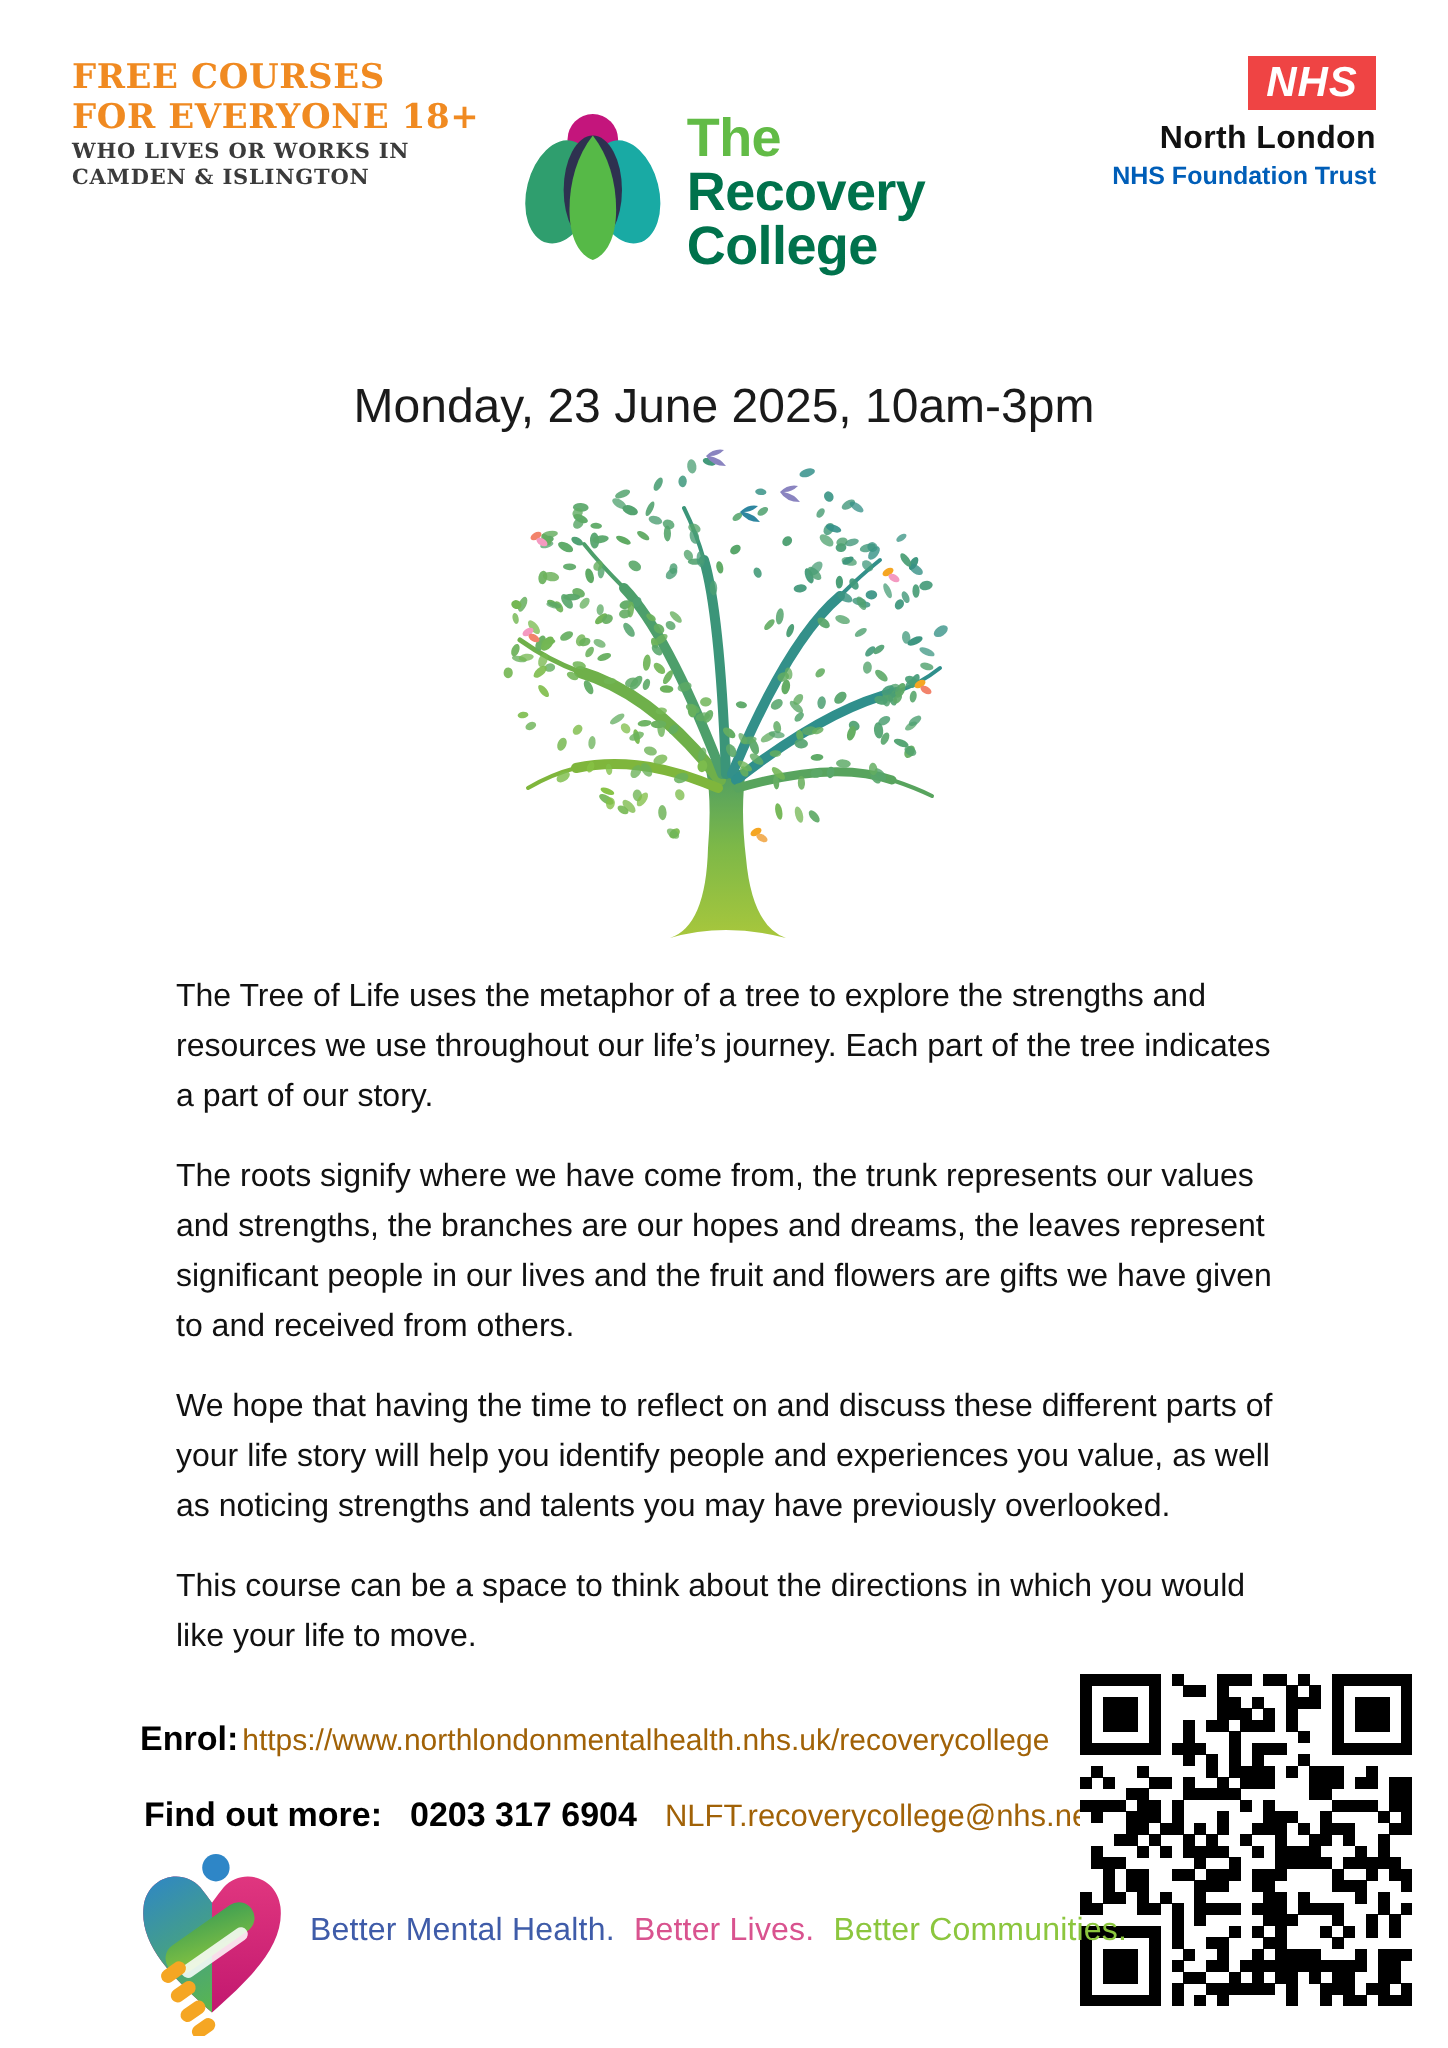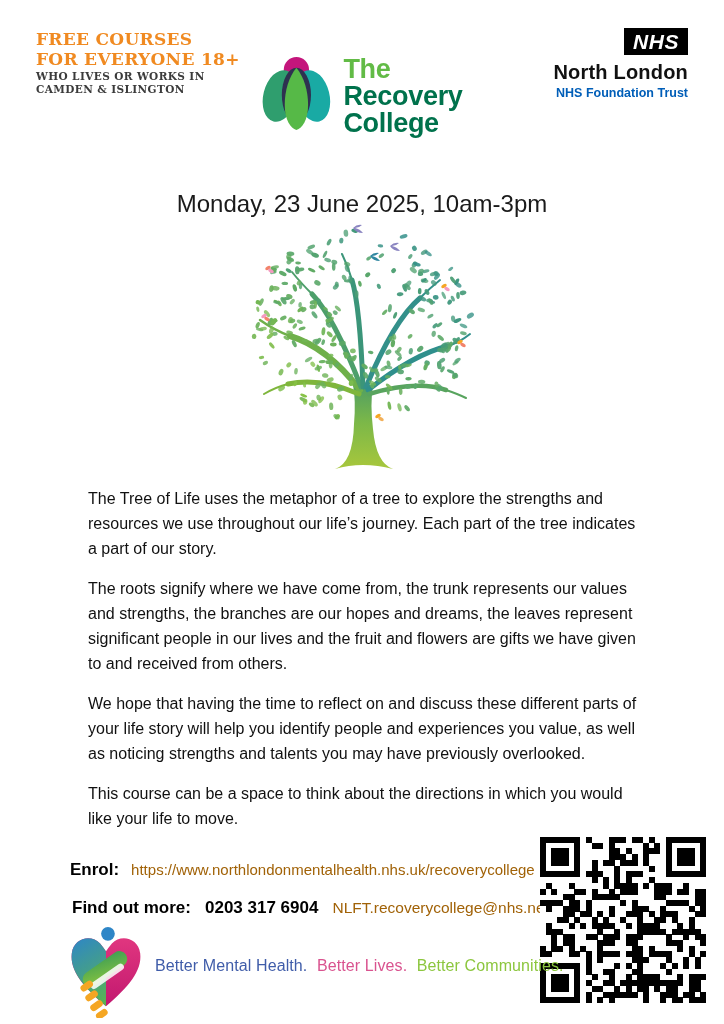--- a/index.html
+++ b/index.html
@@ -33,27 +33,27 @@
   .wordmark .w1{color:#62bb46;}
   .wordmark .w2,.wordmark .w3{color:#00724c;}
   .rc-tagline{
     margin-top:7px;font-weight:bold;font-size:14.5px;color:#00a39a;letter-spacing:.2px;
   }
   .hdr-right{
     position:absolute;right:36px;top:28px;
     display:flex;flex-direction:column;align-items:flex-end;
   }
   .nhs-box{
-    background:#000000;color:#ffffff;
+    background:#ef4444;color:#ffffff;
     font-weight:bold;font-style:italic;
     font-size:21px;line-height:27px;
     width:64px;height:27px;text-align:center;
     letter-spacing:.5px;
   }
-  .nhs-name{color:#111111;font-weight:bold;font-size:20px;margin-top:6px;letter-spacing:.2px;}
+  .nhs-name{color:#111111;font-weight:bold;font-size:16px;margin-top:6px;letter-spacing:.2px;}
   .nhs-trust{color:#005EB8;font-weight:bold;font-size:12.5px;margin-top:2px;}
   
   .doc-title{
     position:absolute;left:0;right:0;top:136px;
     text-align:center;color:#000000;
     font-size:36px;letter-spacing:.5px;
   }
   .doc-date{
     position:absolute;left:0;right:0;top:190px;
     text-align:center;color:#1a1a1a;font-size:24px;
@@ -62,21 +62,21 @@
   .tree-wrap{position:absolute;left:232px;top:222px;width:260px;height:252px;}
   
   .body-text{
     position:absolute;left:88px;top:486px;width:556px;
     font-size:16px;line-height:25px;color:#111111;
   }
   .body-text p{margin:0 0 15px 0;}
   
   .enrol-row{
     position:absolute;left:70px;top:860px;
-    display:flex;align-items:baseline;gap:12px;
+    display:flex;align-items:baseline;gap:2px;
   }
   .find-row{
     position:absolute;left:72px;top:898px;
     display:flex;align-items:baseline;gap:14px;
   }
   .bold-label{font-weight:bold;font-size:17px;color:#000000;}
   a.doc-link{color:#a16207;font-size:15px;cursor:pointer;}
   
   .qr-wrap{position:absolute;left:540px;top:837px;width:166px;height:166px;}
   

